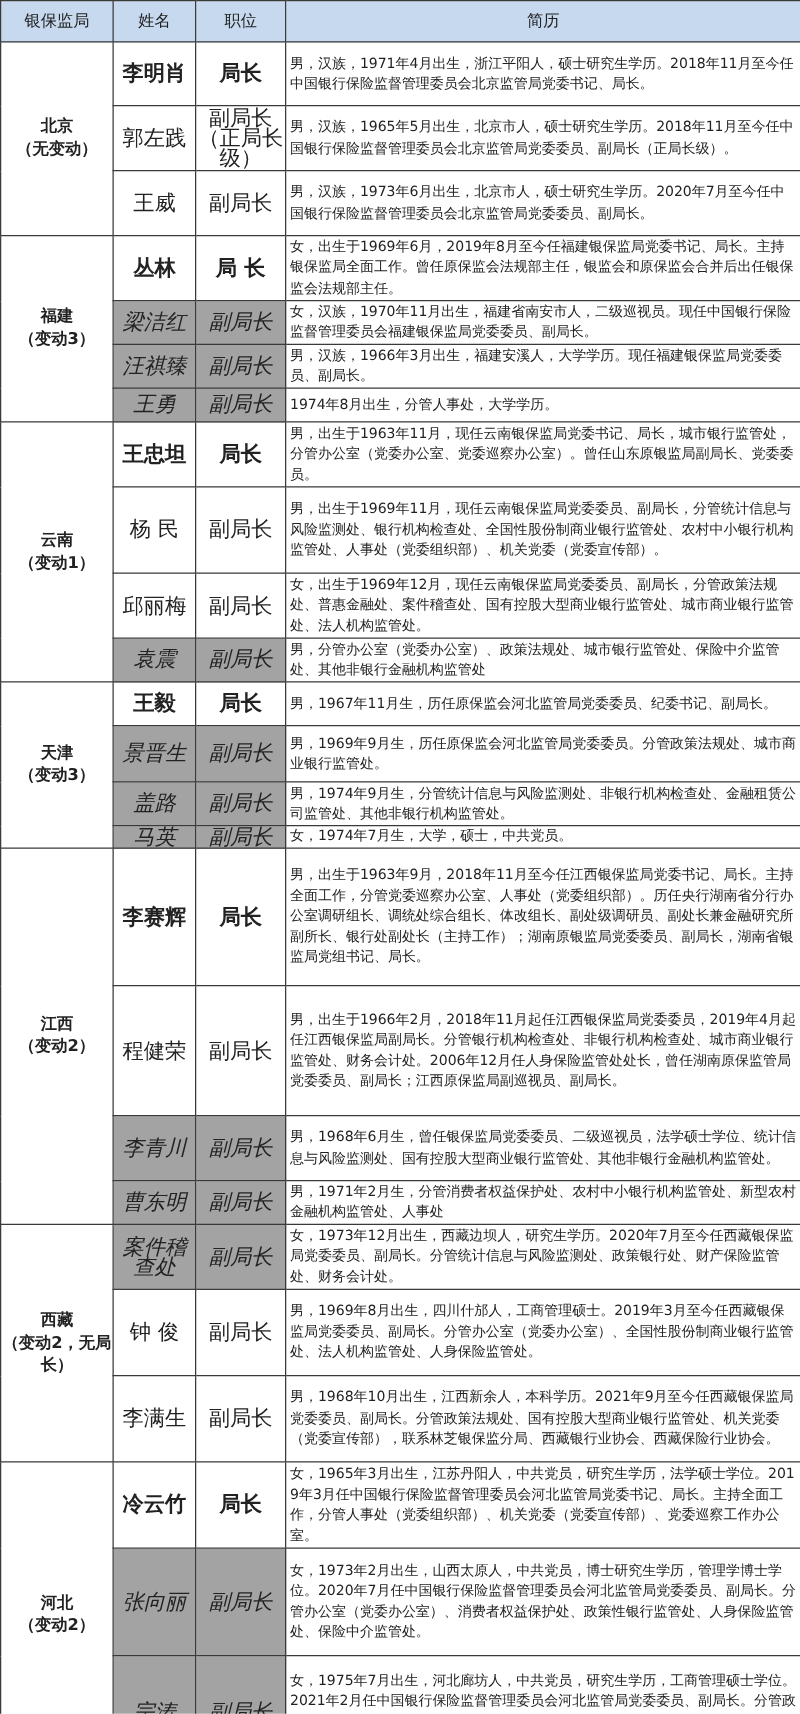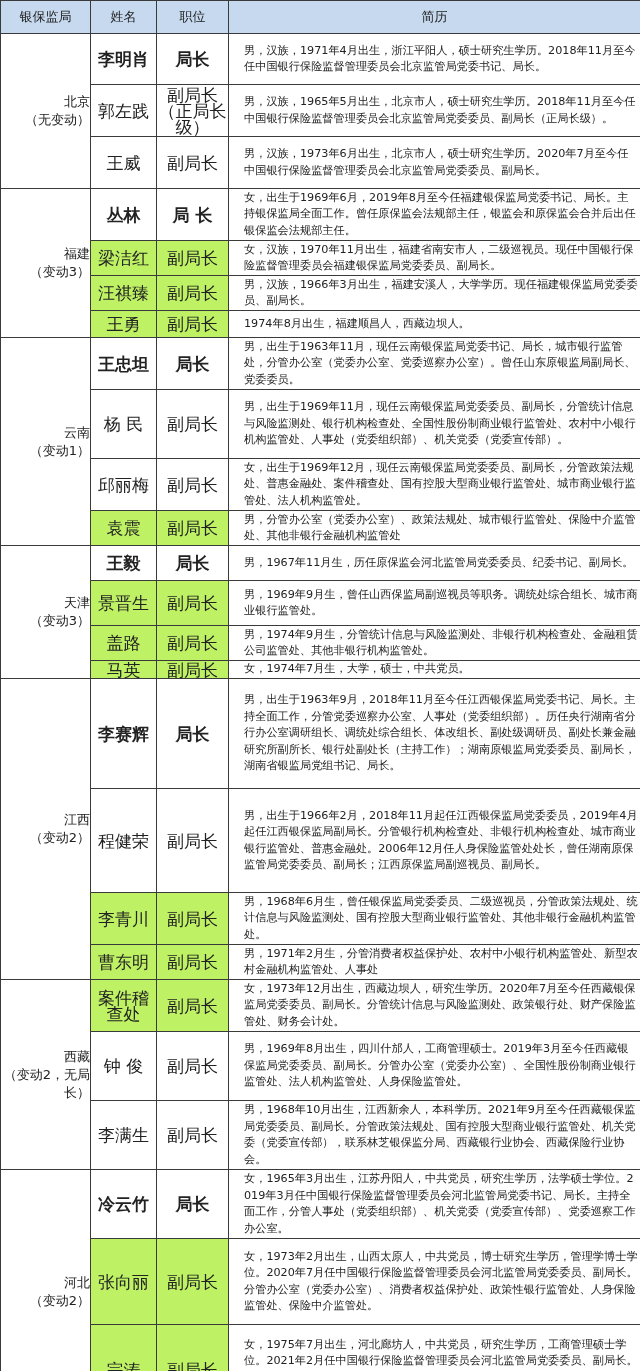--- a/index.html
+++ b/index.html
@@ -1,24 +1,24 @@
 <!DOCTYPE html>
 <html><head>
 <meta charset="utf-8">
 <style>
   html, body { margin: 0; padding: 0; background: #ffffff; }
   body { width: 640px; height: 1371px; overflow: hidden; font-family: "DejaVu Sans", "Liberation Sans", sans-serif; }
   table { border-collapse: collapse; table-layout: fixed; width: 640px; }
   td, th { border: 1px solid #3a3a3a; padding: 0; color: #222; }
   th { background: #c6d9ef; font-weight: normal; font-size: 13px; height: 32px; text-align: center; }
-  td.bureau { text-align: right; font-size: 13px; font-weight: normal; line-height: 18px; }
+  td.bureau { text-align: center; font-size: 13px; font-weight: bold; line-height: 18px; }
   td.name, td.pos { text-align: center; font-size: 17px; line-height: 16px; }
   td.bold { font-weight: bold; }
-  td.hl { background: #bef264; }
-  td.bio { font-size: 11.2px; line-height: 16.5px; padding: 0 2px 0 15px; text-align: left; vertical-align: middle; word-break: break-all; }
+  td.hl { background: #a3a3a3; font-style: italic; }
+  td.bio { font-size: 11.2px; line-height: 16.5px; padding: 0 2px 0 3px; text-align: left; vertical-align: middle; word-break: break-all; }
   col.c1 { width: 90px; } col.c2 { width: 66px; } col.c3 { width: 72px; } col.c4 { width: 412px; }
 </style>
 </head>
 <body>
 
 <table>
   <colgroup>
       <col class="c1">
       <col class="c2">
       <col class="c3">
@@ -67,21 +67,21 @@
         <td class="bio">女，汉族，1970年11月出生，福建省南安市人，二级巡视员。现任中国银行保险监督管理委员会福建银保监局党委委员、副局长。</td>
       </tr>
       <tr style="height:35px">
         <td class="name hl">汪祺臻</td>
         <td class="pos hl">副局长</td>
         <td class="bio">男，汉族，1966年3月出生，福建安溪人，大学学历。现任福建银保监局党委委员、副局长。</td>
       </tr>
       <tr style="height:27px">
         <td class="name hl">王勇</td>
         <td class="pos hl">副局长</td>
-        <td class="bio">1974年8月出生，福建顺昌人，西藏边坝人。</td>
+        <td class="bio">1974年8月出生，分管人事处，大学学历。</td>
       </tr>
       <tr style="height:52px">
         <td class="bureau" rowspan="4">
           <div>云南</div>
           <div>（变动1）</div>
         </td>
         <td class="name bold">王忠坦</td>
         <td class="pos bold">局长</td>
         <td class="bio">男，出生于1963年11月，现任云南银保监局党委书记、局长，城市银行监管处，分管办公室（党委办公室、党委巡察办公室）。曾任山东原银监局副局长、党委委员。</td>
       </tr>
@@ -105,21 +105,21 @@
           <div>天津</div>
           <div>（变动3）</div>
         </td>
         <td class="name bold">王毅</td>
         <td class="pos bold">局长</td>
         <td class="bio">男，1967年11月生，历任原保监会河北监管局党委委员、纪委书记、副局长。</td>
       </tr>
       <tr style="height:45px">
         <td class="name hl">景晋生</td>
         <td class="pos hl">副局长</td>
-        <td class="bio">男，1969年9月生，曾任山西保监局副巡视员等职务。调统处综合组长、城市商业银行监管处。</td>
+        <td class="bio">男，1969年9月生，历任原保监会河北监管局党委委员。分管政策法规处、城市商业银行监管处。</td>
       </tr>
       <tr style="height:35px">
         <td class="name hl">盖路</td>
         <td class="pos hl">副局长</td>
         <td class="bio">男，1974年9月生，分管统计信息与风险监测处、非银行机构检查处、金融租赁公司监管处、其他非银行机构监管处。</td>
       </tr>
       <tr style="height:18px">
         <td class="name hl">马英</td>
         <td class="pos hl">副局长</td>
         <td class="bio">女，1974年7月生，大学，硕士，中共党员。</td>
@@ -129,26 +129,26 @@
           <div>江西</div>
           <div>（变动2）</div>
         </td>
         <td class="name bold">李赛辉</td>
         <td class="pos bold">局长</td>
         <td class="bio">男，出生于1963年9月，2018年11月至今任江西银保监局党委书记、局长。主持全面工作，分管党委巡察办公室、人事处（党委组织部）。历任央行湖南省分行办公室调研组长、调统处综合组长、体改组长、副处级调研员、副处长兼金融研究所副所长、银行处副处长（主持工作）；湖南原银监局党委委员、副局长，湖南省银监局党组书记、局长。</td>
       </tr>
       <tr style="height:104px">
         <td class="name">程健荣</td>
         <td class="pos">副局长</td>
-        <td class="bio">男，出生于1966年2月，2018年11月起任江西银保监局党委委员，2019年4月起任江西银保监局副局长。分管银行机构检查处、非银行机构检查处、城市商业银行监管处、普惠金融处。2006年12月任人身保险监管处处长，曾任湖南原保监管局党委委员、副局长；江西原保监局副巡视员、副局长。</td>
+        <td class="bio">男，出生于1966年2月，2018年11月起任江西银保监局党委委员，2019年4月起任江西银保监局副局长。分管银行机构检查处、非银行机构检查处、城市商业银行监管处、财务会计处。2006年12月任人身保险监管处处长，曾任湖南原保监管局党委委员、副局长；江西原保监局副巡视员、副局长。</td>
       </tr>
       <tr style="height:52px">
         <td class="name hl">李青川</td>
         <td class="pos hl">副局长</td>
-        <td class="bio">男，1968年6月生，曾任银保监局党委委员、二级巡视员，分管政策法规处、统计信息与风险监测处、国有控股大型商业银行监管处、其他非银行金融机构监管处。</td>
+        <td class="bio">男，1968年6月生，曾任银保监局党委委员、二级巡视员，法学硕士学位、统计信息与风险监测处、国有控股大型商业银行监管处、其他非银行金融机构监管处。</td>
       </tr>
       <tr style="height:35px">
         <td class="name hl">曹东明</td>
         <td class="pos hl">副局长</td>
         <td class="bio">男，1971年2月生，分管消费者权益保护处、农村中小银行机构监管处、新型农村金融机构监管处、人事处</td>
       </tr>
       <tr style="height:52px">
         <td class="bureau" rowspan="3">
           <div>西藏</div>
           <div>（变动2，无局长）</div>

